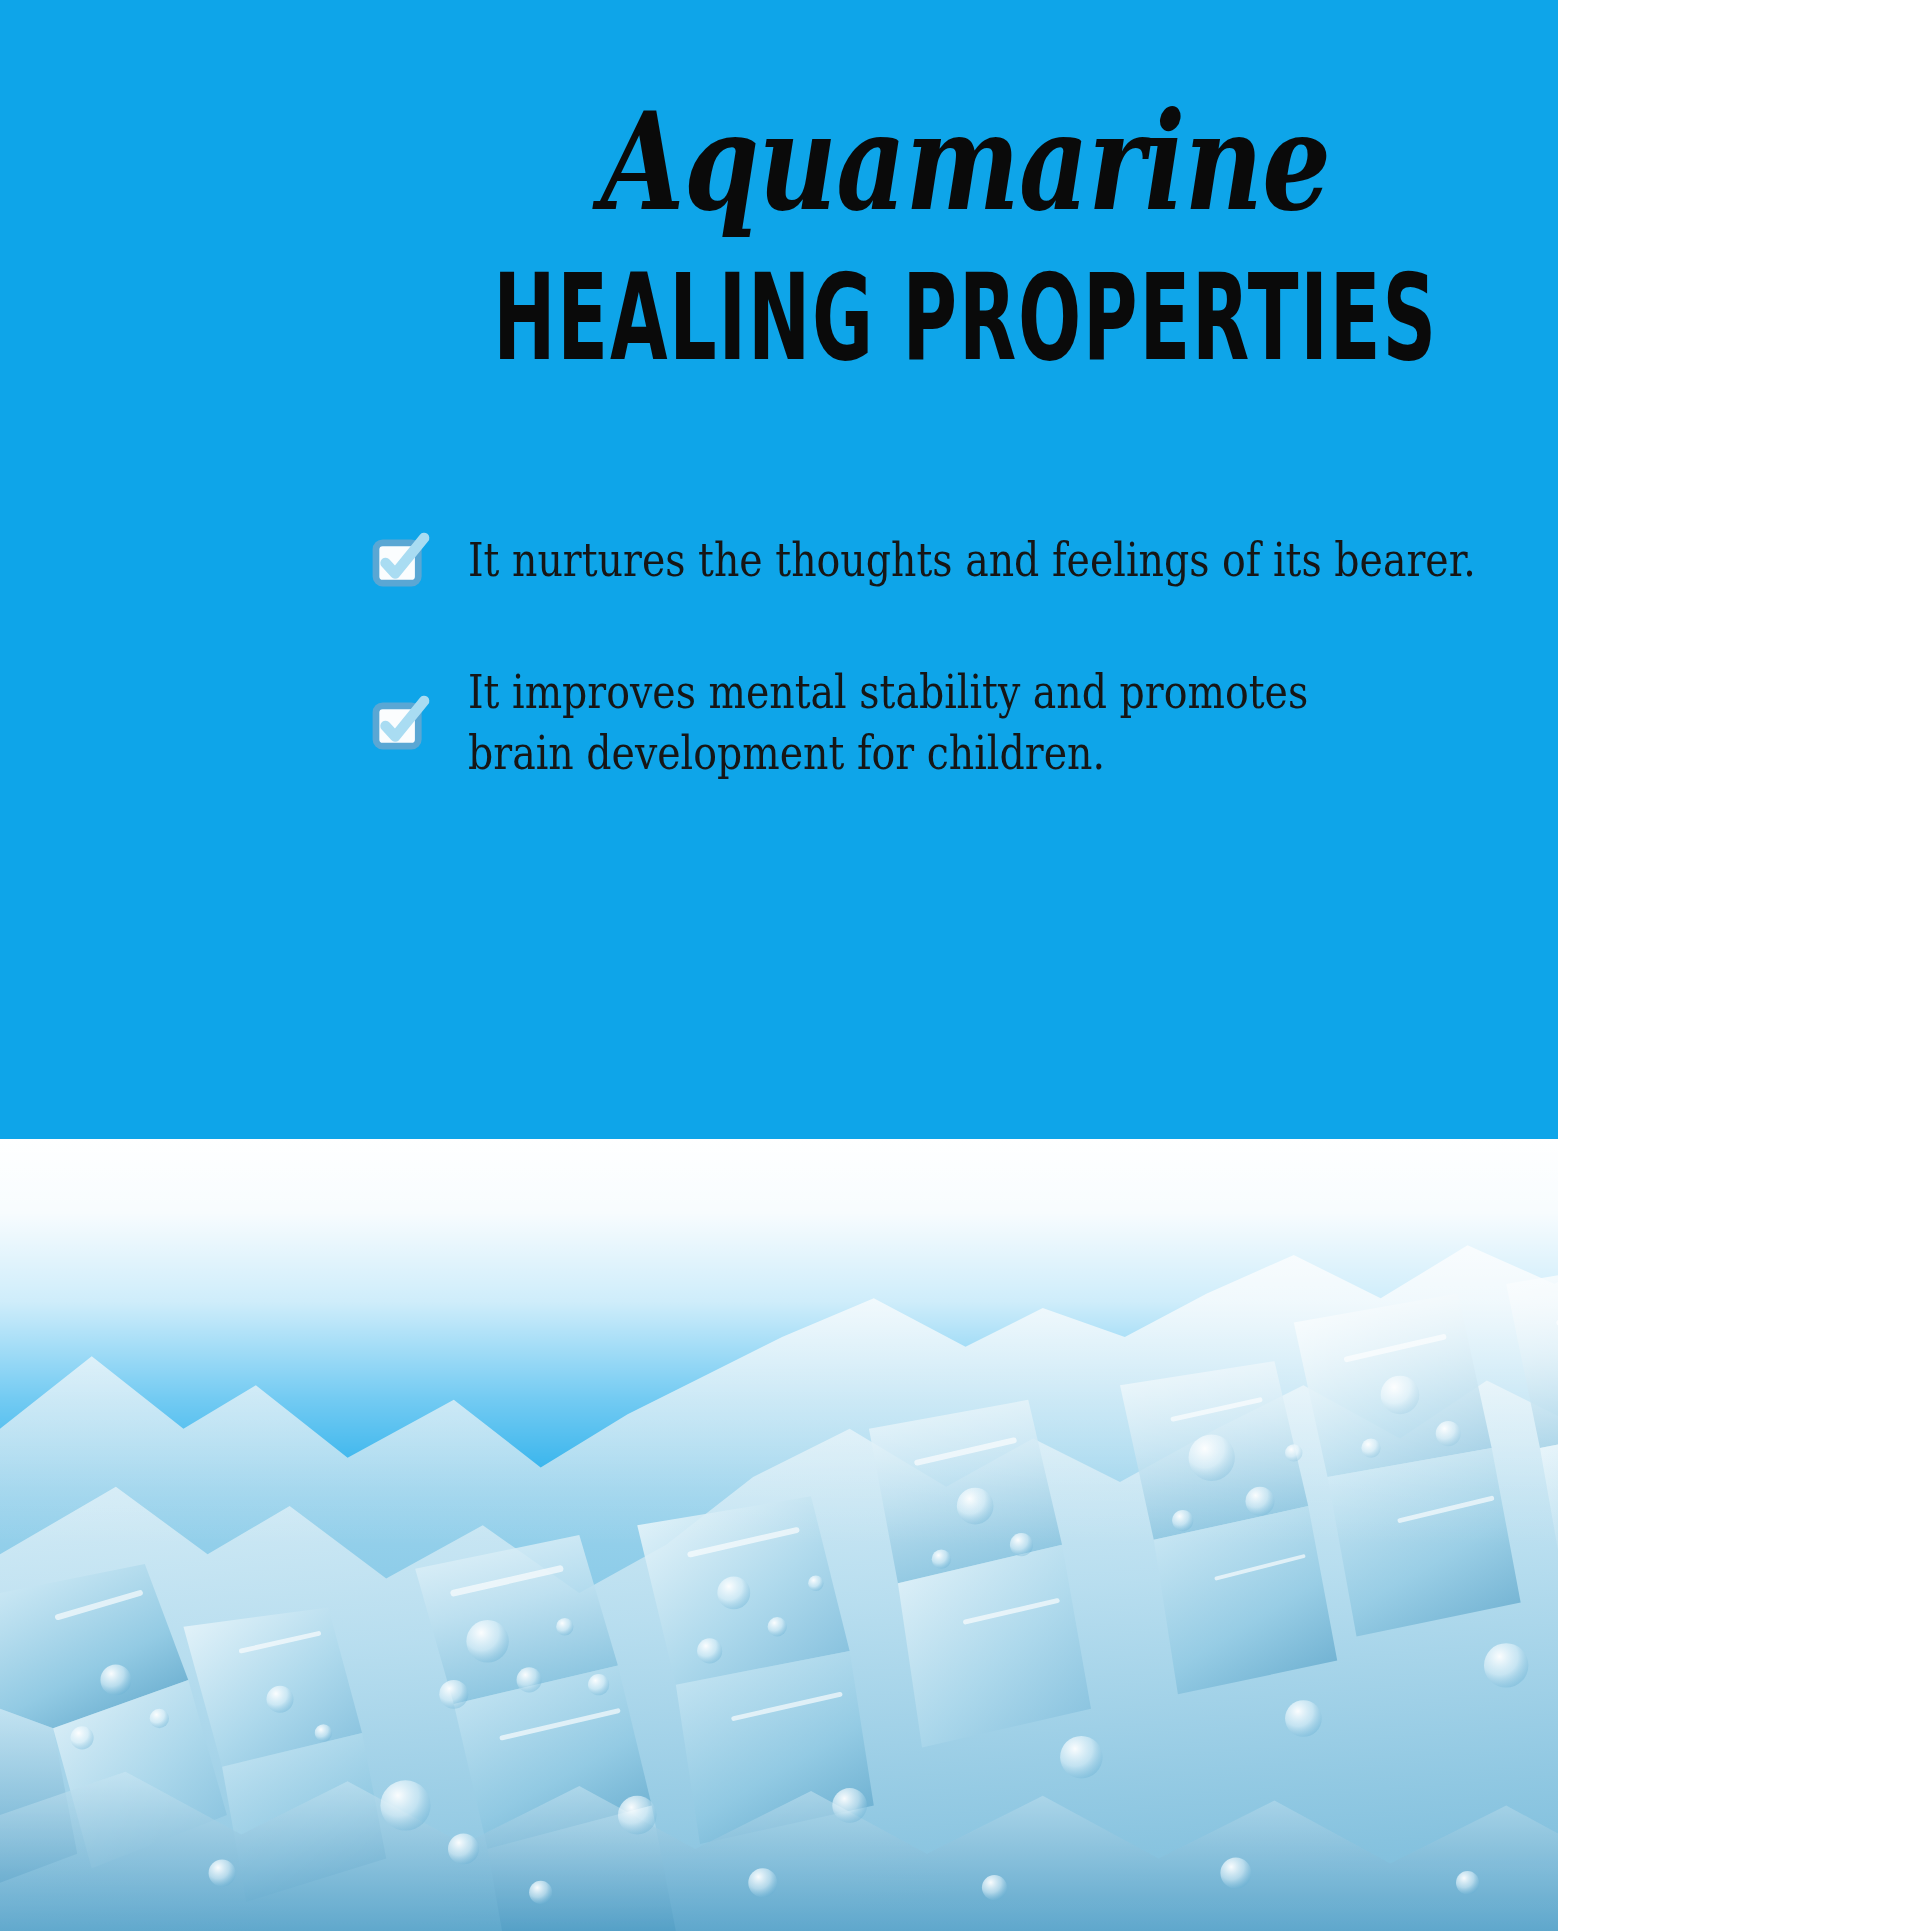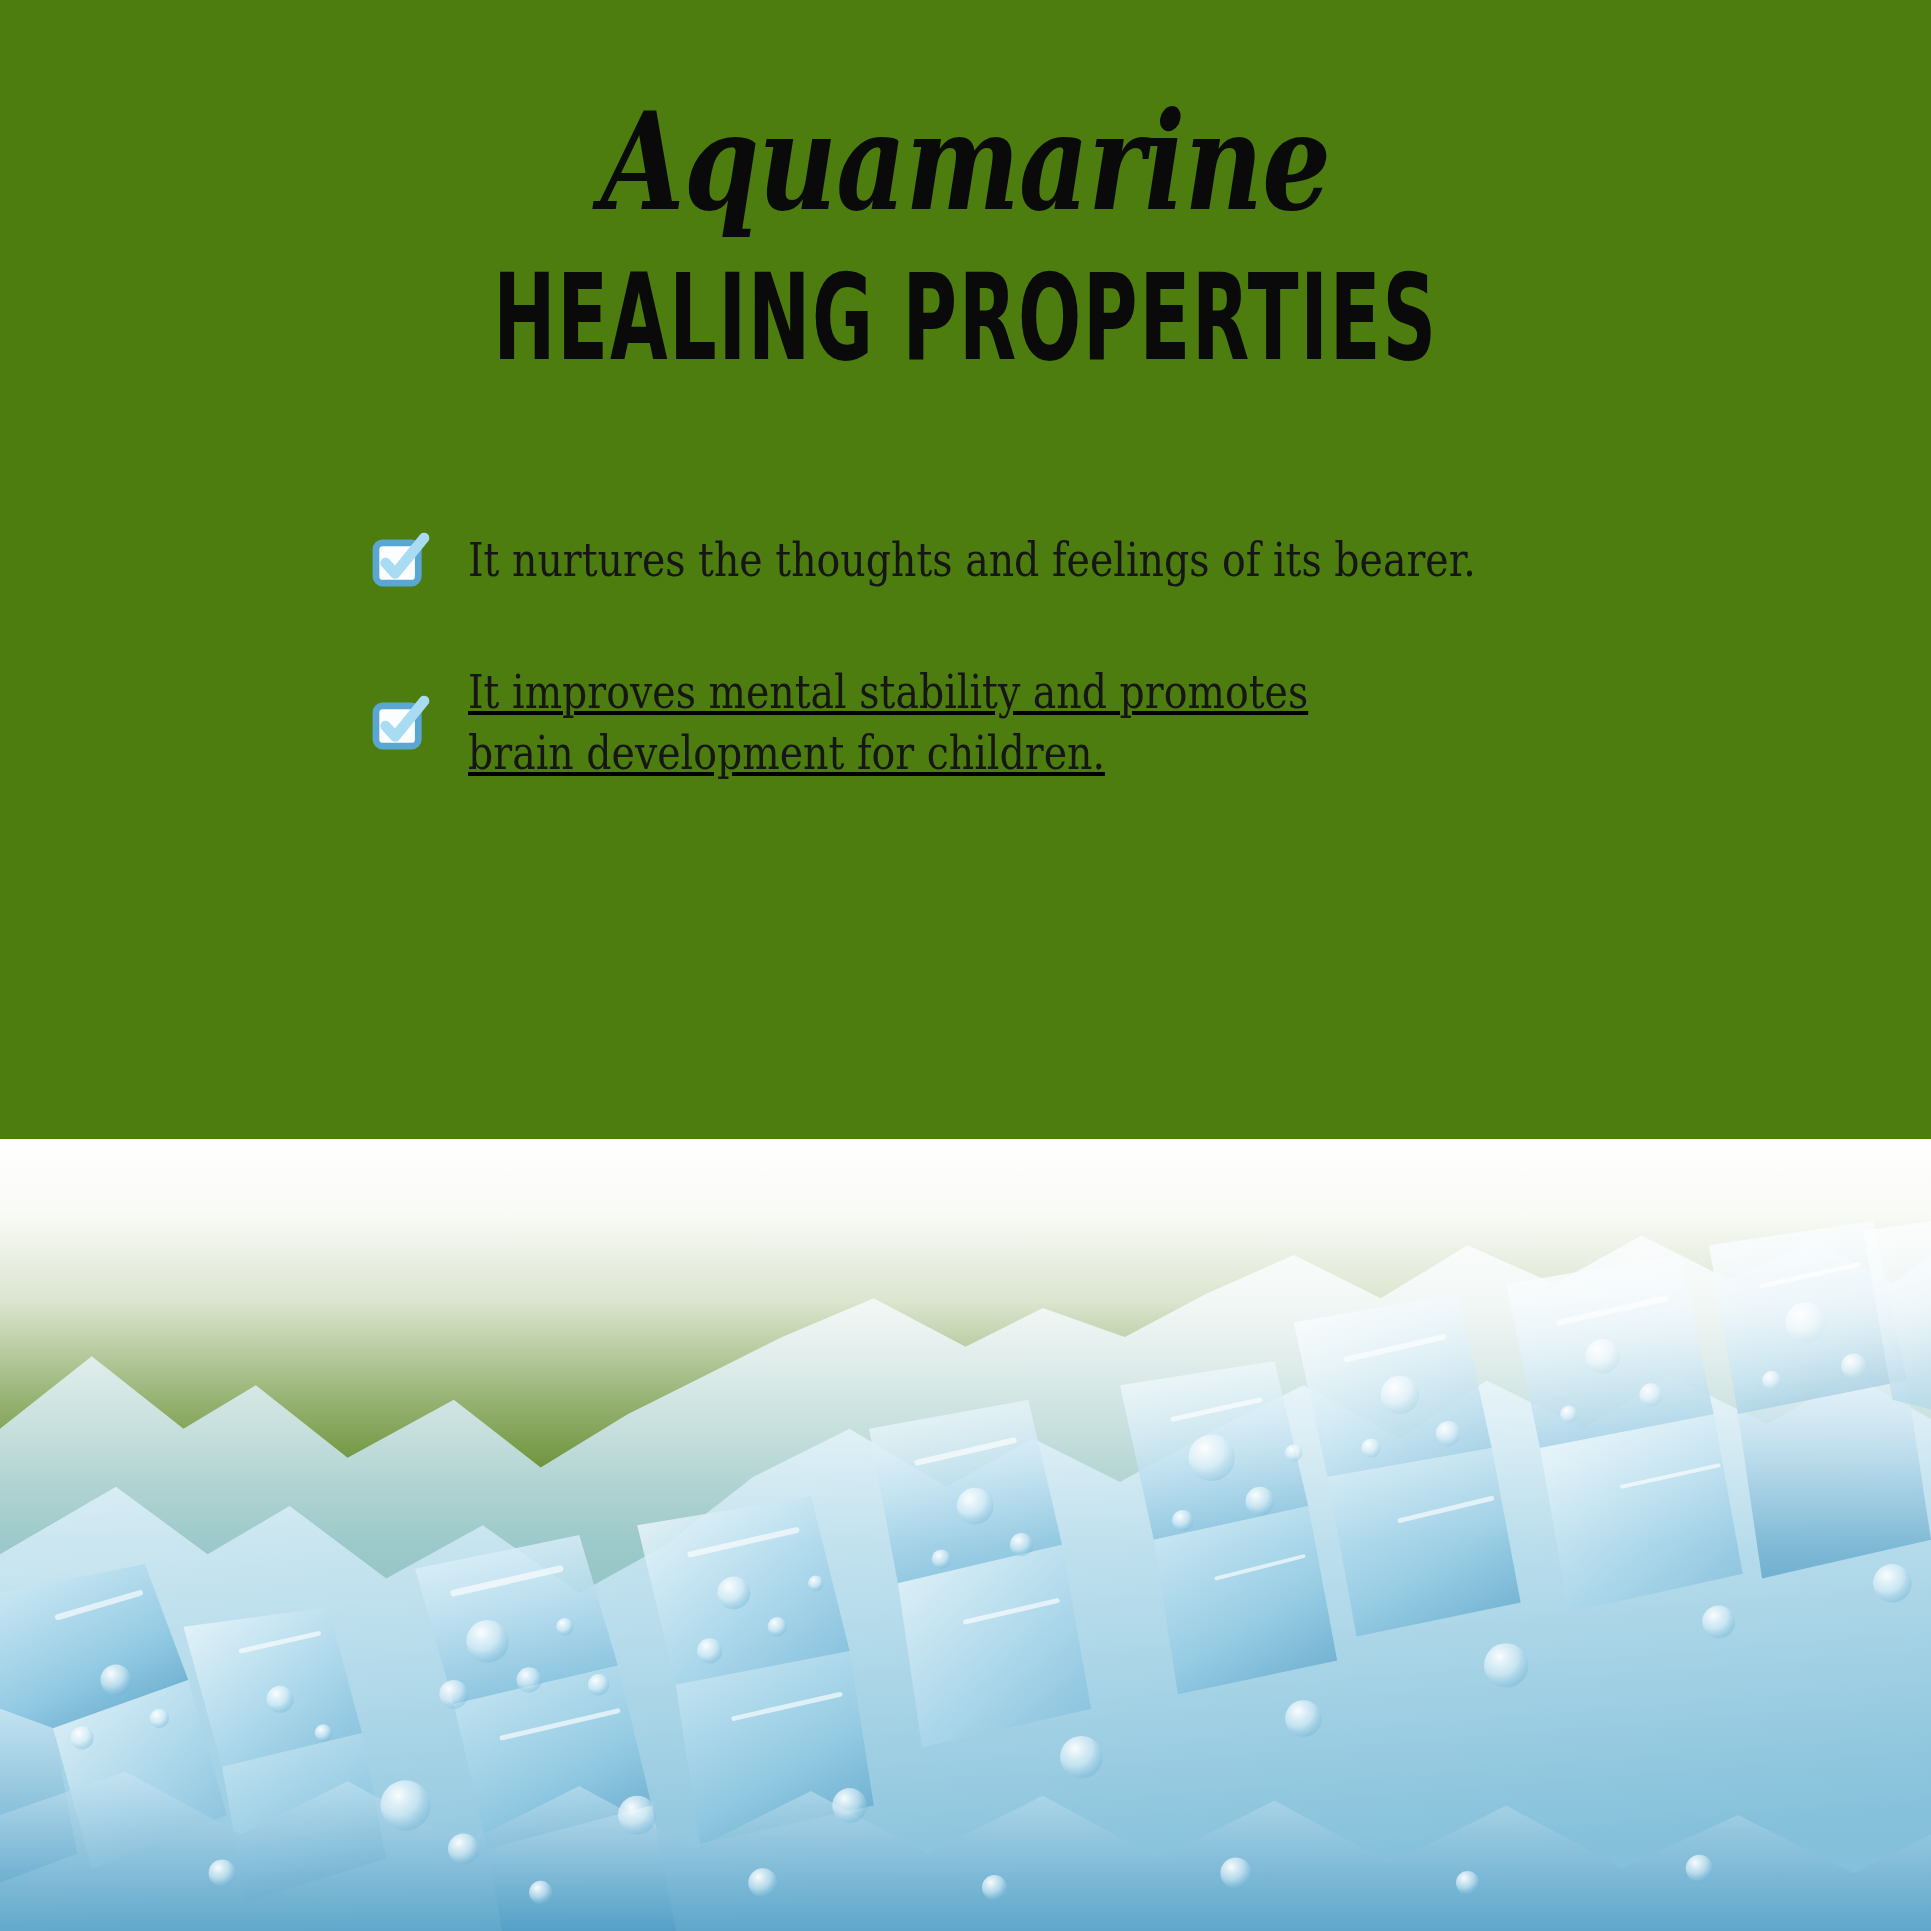--- a/index.html
+++ b/index.html
@@ -12,22 +12,22 @@
   }
 
   body {
     font-family:"Liberation Serif", serif;
     position:relative;
   }
 
   
   .poster {
     position:relative;
-    width:1931px; height:1931px;
-    background:#4d7c0f;
+    width:1558px; height:1931px;
+    background:#0ea5e9;
     overflow:hidden;
   }
 
   
   .heading-block {
     position:absolute;
     top:93px; left:0; width:1931px;
     text-align:center;
     z-index:5;
   }
@@ -67,21 +67,21 @@
     z-index:5;
   }
 
   .check-row {
     display:flex;
     align-items:center;
     margin-bottom:71px;
   }
   .check-row:last-child { margin-bottom:0; }
 
-  .check-row.tall { margin-bottom:44px;text-decoration:underline; }
+  .check-row.tall { margin-bottom:44px; }
 
   
   .cbox {
     position:relative;
     flex:0 0 auto;
     width:54px;
     height:50px;
     margin-top:5.8px;
     margin-right:41px;
   }

